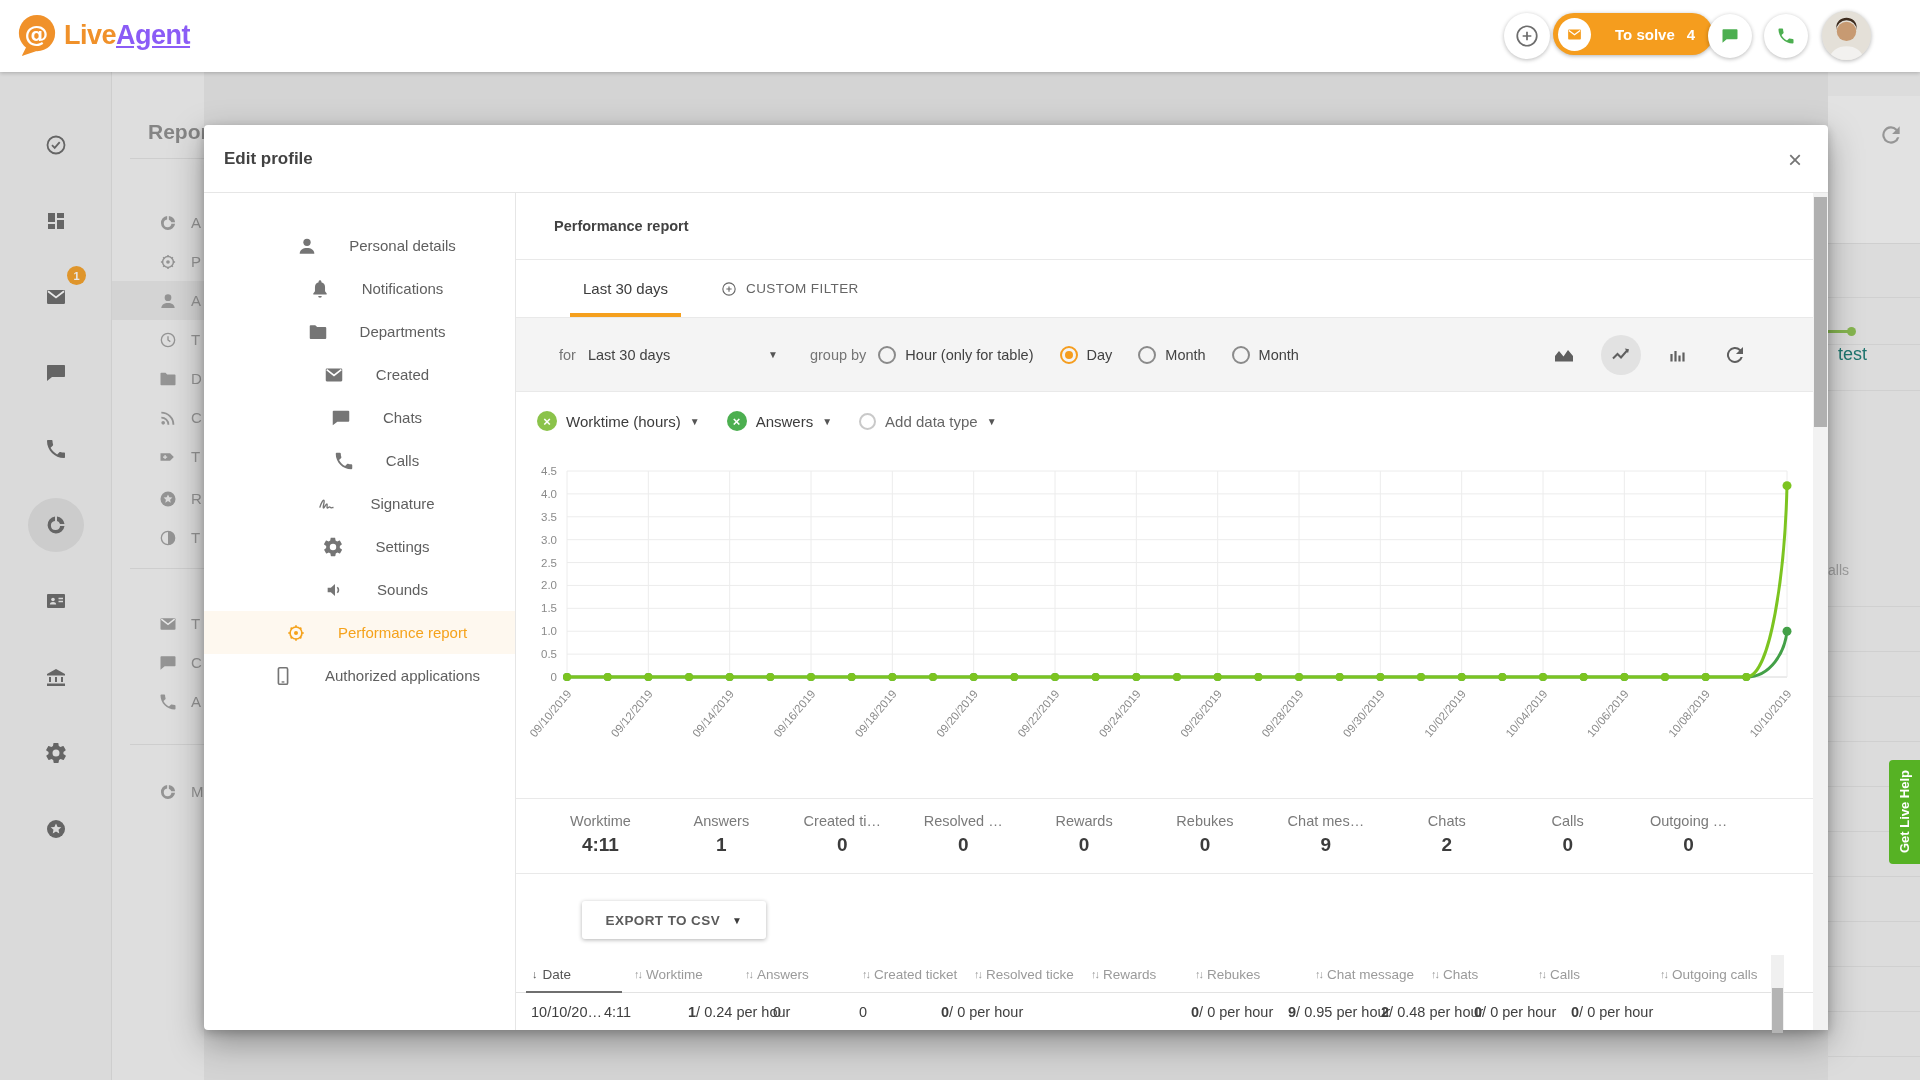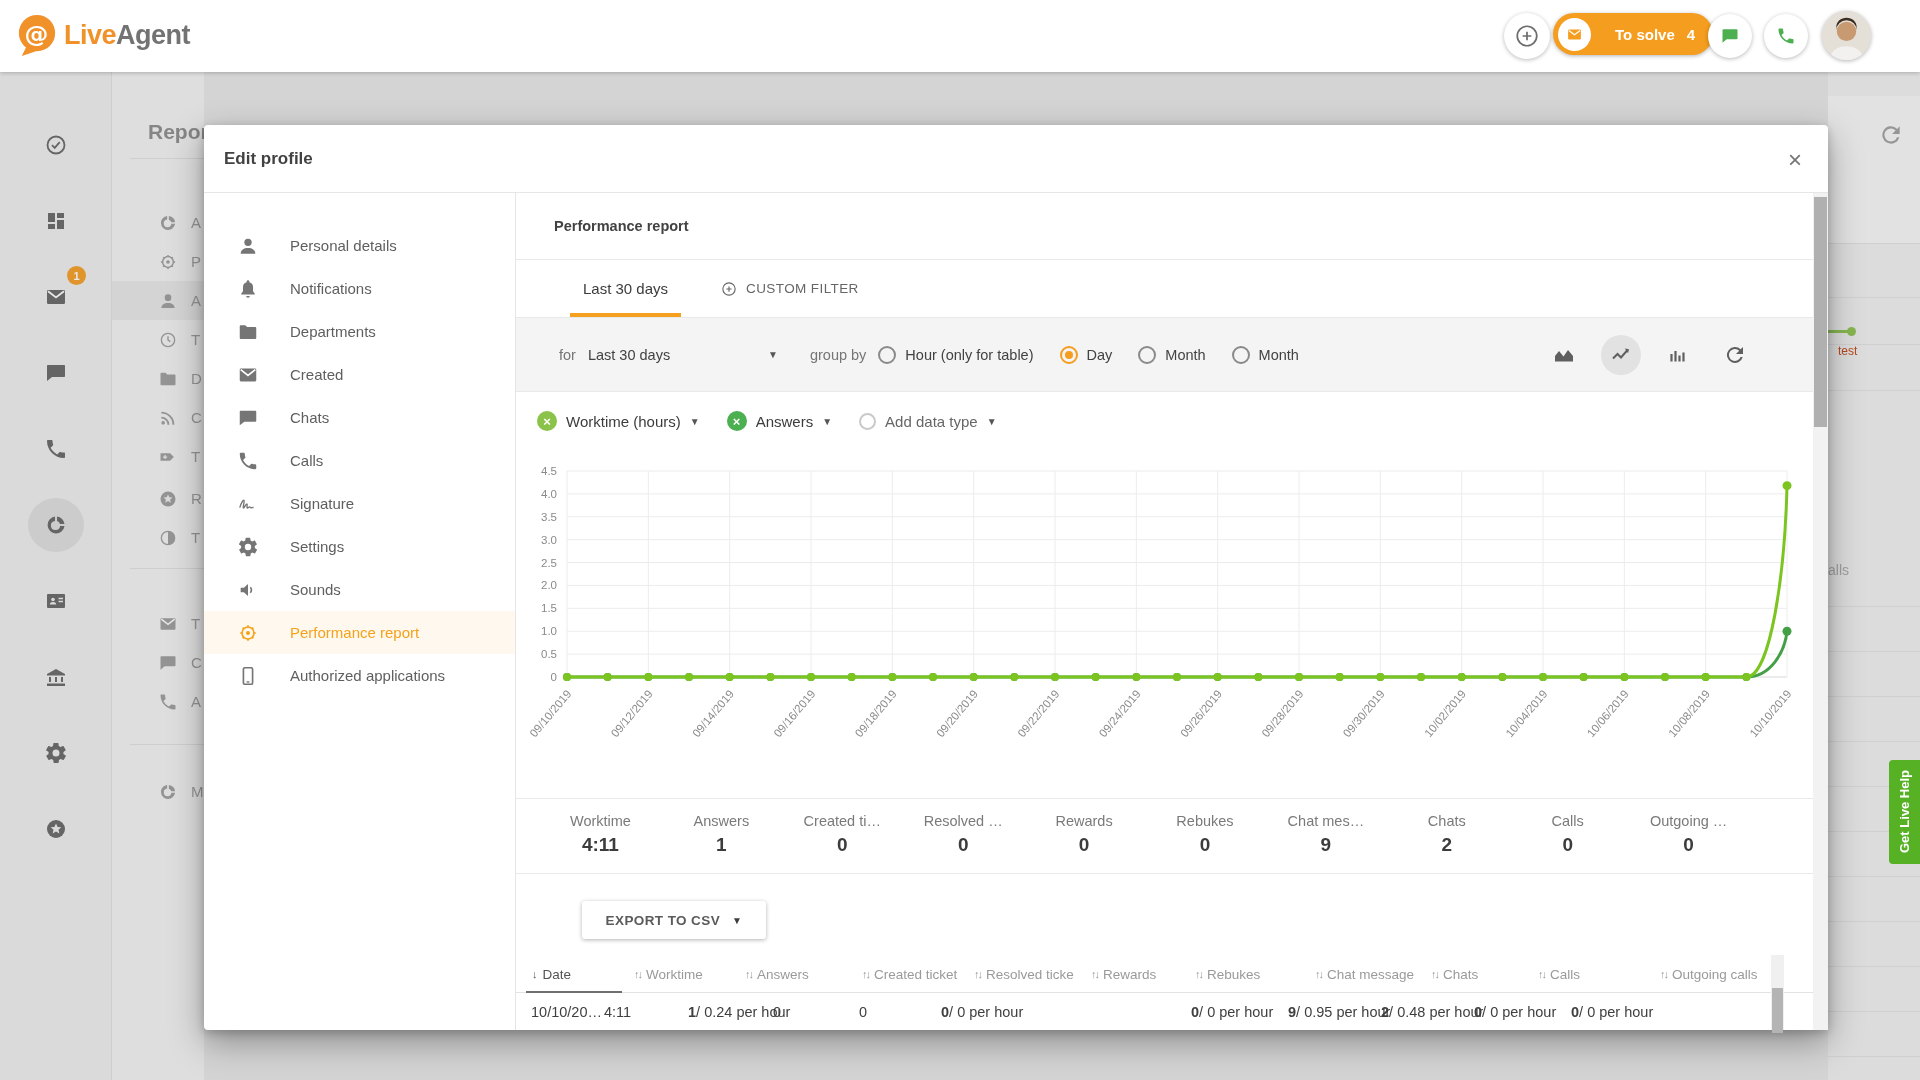--- a/index.html
+++ b/index.html
@@ -6,21 +6,21 @@
   html,body { width:1920px; height:1080px; overflow:hidden; }
   body { position:relative; background:#e7e7e7; font-family:"Liberation Sans",sans-serif; }
   .abs { position:absolute; }
   svg.ic { display:block; }
 
   
   .header { position:absolute; left:0; top:0; width:1920px; height:72px; background:#fff;
             box-shadow:0 1px 4px rgba(0,0,0,.22); z-index:30; }
   .logo { position:absolute; left:16px; top:13px; display:flex; align-items:center; gap:6px; cursor:pointer; }
   .logo .word { font-size:27px; font-weight:700; letter-spacing:-.5px; }
-  .logo .lw { color:#F0912A; } .logo .la { color:#737373; }
+  .logo .lw { color:#F0912A; } .logo .la { color:#8b5cf6;text-decoration:underline; }
   .hcirc { position:absolute; top:13px; width:46px; height:46px; border-radius:50%; background:#fff;
            box-shadow:0 1px 4px rgba(0,0,0,.28); display:flex; align-items:center; justify-content:center; }
   .tosolve { position:absolute; left:1553px; top:13px; height:42px; min-width:142px; border-radius:21px;
              background:#F59D1E; box-shadow:0 1px 4px rgba(0,0,0,.3); display:flex; align-items:center;
              padding:0 18px 0 5px; gap:12px; color:#fff; font-weight:700; font-size:15px; }
   .tosolve .env { width:33px; height:33px; border-radius:50%; background:#fff; display:flex; align-items:center; justify-content:center; color:#F59D1E; }
   .avatar { position:absolute; left:1822px; top:11px; width:49px; height:49px; border-radius:50%;
             box-shadow:0 1px 4px rgba(0,0,0,.3); overflow:hidden; background:#dfe3e6; }
 
   
@@ -38,38 +38,38 @@
   .ritem { position:absolute; left:0; width:92px; height:39px; display:flex; align-items:center; color:#9b9b9b; }
   .ritem svg { margin-left:46px; }
   .ritem span { margin-left:13px; font-size:15px; }
   .ritem.hl { background:#e7e7e7; }
 
   .bgright { position:absolute; left:1828px; top:72px; width:92px; height:1008px; background:#f1f1f1; z-index:1; overflow:hidden; }
   .bgright .card { position:absolute; left:0; top:24px; width:92px; height:148px; background:#f8f8f8; border-bottom:1px solid #e2e2e2; }
   .bgline { position:absolute; left:0; width:92px; height:1px; background:#e3e3e3; }
   .greenseg { position:absolute; left:0; top:258px; width:24px; height:3px; background:#8bc34a; }
   .greenseg::after { content:""; position:absolute; right:-4px; top:-3px; width:9px; height:9px; border-radius:50%; background:#8bc34a; }
-  .bgr-label { position:absolute; color:#c2410c; font-size:12px; }
+  .bgr-label { position:absolute; color:#0f766e; font-size:18px; }
 
   .backdrop { position:absolute; left:0; top:72px; width:1920px; height:1008px; background:rgba(110,110,110,.16); z-index:5; }
 
   .helptab { position:absolute; left:1889px; top:760px; width:31px; height:104px; background:#56B224; z-index:8;
              border-radius:4px 0 0 4px; display:flex; align-items:center; justify-content:center; cursor:pointer; }
   .helptab span { writing-mode:vertical-rl; transform:rotate(180deg); color:#fff; font-size:13px; font-weight:700; white-space:nowrap; }
 
   
   .modal { position:absolute; left:204px; top:125px; width:1624px; height:905px; background:#fff; border-radius:4px;
            box-shadow:0 12px 34px rgba(0,0,0,.34), 0 3px 10px rgba(0,0,0,.2); z-index:10; }
   .mtitlebar { position:absolute; left:0; top:0; width:100%; height:68px; border-bottom:1px solid #e6e6e6; }
   .mtitle { position:absolute; left:20px; top:24px; font-size:17px; font-weight:700; color:#424242; }
   .mclose { position:absolute; right:16px; top:18px; width:34px; height:34px; display:flex; align-items:center; justify-content:center;
             font-size:24px; color:#757575; cursor:pointer; }
 
   .mnav { position:absolute; left:0; top:68px; width:311px; bottom:0; padding-top:31px; }
-  .nitem { height:43px; display:flex; align-items:center; padding-left:33px; gap:31px; color:#5f5f5f; font-size:15px; cursor:pointer; }
+  .nitem { height:43px; display:flex; align-items:center; padding-left:33px; gap:31px; color:#5f5f5f; font-size:15px; cursor:pointer;justify-content:center; }
   .nitem svg { color:#757575; }
   .nitem.active { color:#F5A21B; background:rgba(245,162,27,.07); }
   .nitem.active svg { color:#F5A21B; }
 
   .mcontent { position:absolute; left:311px; top:68px; width:1298px; bottom:0; border-left:1px solid #e6e6e6; }
   .sechead { position:absolute; left:0; top:0; width:100%; height:67px; border-bottom:1px solid #e9e9e9;
              display:flex; align-items:center; padding-left:38px; font-size:14.5px; font-weight:700; color:#424242; }
   .tabs { position:absolute; left:0; top:67px; width:100%; height:58px; border-bottom:1px solid #e9e9e9;
           display:flex; align-items:stretch; padding-left:54px; }
   .tab { display:flex; align-items:center; gap:8px; padding:0 13px; margin-right:26px; color:#666; font-size:13.5px; letter-spacing:.4px; cursor:pointer; }

